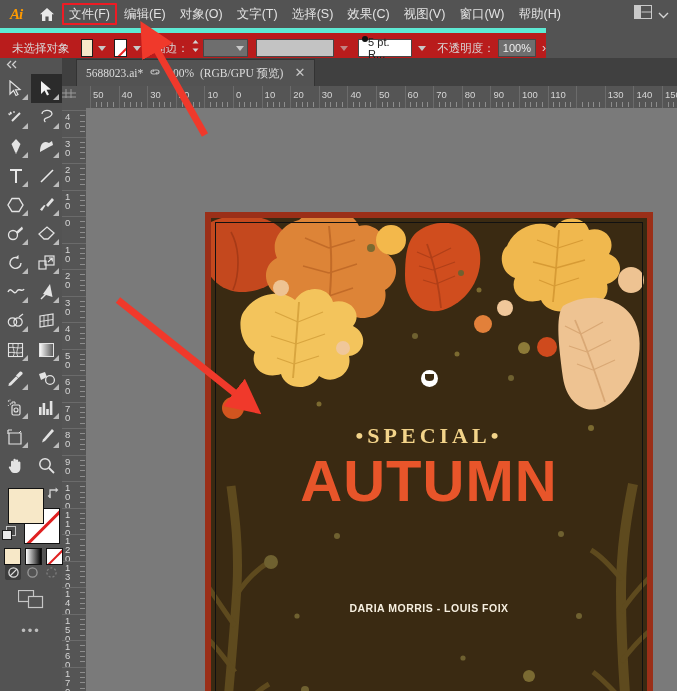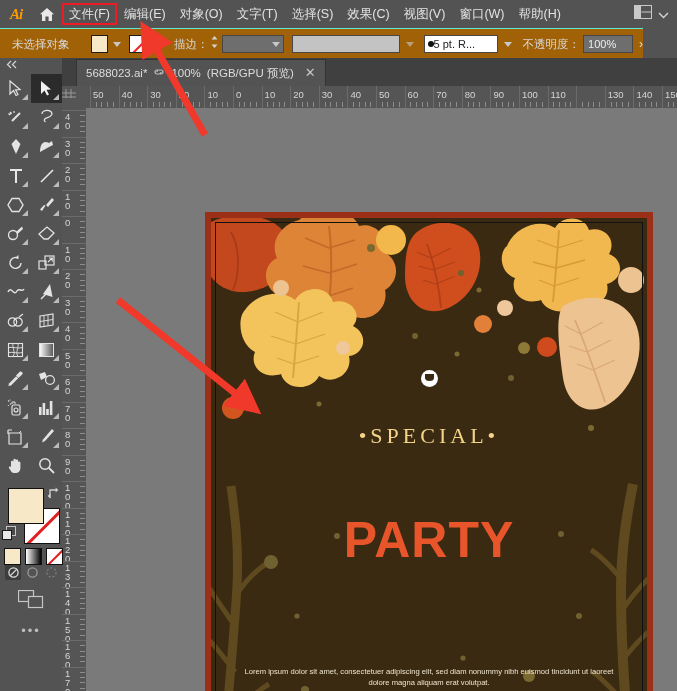--- a/index.html
+++ b/index.html
@@ -30,22 +30,22 @@
   }
   .menu-item.highlighted{
     border:2px solid #ee1b24;padding:1px 5px;border-radius:1px;
   }
   .ws-switch{
     position:absolute;right:8px;top:5px;display:flex;align-items:center;gap:6px;
   }
 
   
   .controlbar{
-    position:absolute;left:0;top:28px;width:643px;height:30px;
-    background:#a16207;border-top:1px solid #5eead4;border-bottom:1px solid #3c3c3c;
+    position:absolute;left:0;top:28px;width:546px;height:30px;
+    background:#b91c1c;border-top:5px solid #5eead4;border-bottom:1px solid #3c3c3c;
     display:flex;align-items:center;
   }
   .cb-label{color:#d8d8d8;font-size:11.5px;white-space:nowrap;}
   .sw-fill{
     width:20px;height:18px;background:#f7e8c8;border:1px solid #1d1d1d;
     box-sizing:border-box;
   }
   .sw-none{
     width:20px;height:18px;background:#ffffff;border:1px solid #1d1d1d;
     box-sizing:border-box;position:relative;overflow:hidden;
@@ -73,21 +73,21 @@
 
   
   .tabbar{
     position:absolute;left:62px;top:58px;width:615px;height:28px;
     background:#404040;border-bottom:1px solid #2d2d2d;
     display:flex;align-items:flex-end;
   }
   .doctab{
     height:26px;background:#535353;border:1px solid #333;border-bottom:none;
     display:flex;align-items:center;gap:6px;padding:0 9px;margin-left:14px;
-    color:#dcdcdc;font-size:11.5px;white-space:nowrap;
+    color:#dcdcdc;font-size:11.5px;white-space:nowrap;font-family:Liberation Serif, serif;
   }
   .tab-close{color:#c6c6c6;font-size:13px;line-height:10px;margin-left:5px;}
 
   
   .ruler-corner{
     position:absolute;left:62px;top:86px;width:24px;height:22px;
     background:#555;border-right:1px solid #3a3a3a;border-bottom:1px solid #3a3a3a;
   }
   .ruler-h{
     position:absolute;left:86px;top:86px;width:591px;height:22px;
@@ -198,21 +198,21 @@
   .brand-mark::after{
     content:"";position:absolute;left:4px;top:4px;width:9px;height:7px;
     background:#3a2a12;border-radius:0 0 60% 60%;
   }
   .brand-name{
     font-size:14.5px;font-weight:bold;letter-spacing:1.6px;margin-top:5px;
     color:#ffffff;font-family:"Liberation Sans",sans-serif;
   }
   .special{
     position:absolute;left:0;right:0;top:205px;text-align:center;
-    color:#f3d48a;font-size:22px;letter-spacing:4px;font-weight:normal;
+    color:#f3d48a;font-size:22px;letter-spacing:4px;font-weight:bold;
     font-family:"Liberation Serif",serif;
   }
   .autumn{
     position:absolute;left:0;right:0;top:232px;text-align:center;
     color:#e8552a;font-size:58px;font-weight:bold;letter-spacing:1px;
     line-height:62px;font-family:"Liberation Sans",sans-serif;
   }
   .party{
     position:absolute;left:0;right:0;top:295px;text-align:center;
     color:#e8552a;font-size:50px;font-weight:bold;letter-spacing:1px;
@@ -296,21 +296,21 @@
       <span></span>
       <span class="caret"></span>
     </div>
 
     <div class="cb-field light" style="width:122px;margin-left:8px;">
       <span></span>
     </div>
     <div class="caret" style="margin-left:6px;opacity:.6;"></div>
 
     <div class="cb-combo white" style="width:84px;margin-left:10px;">
-      <span style="display:flex;align-items:center;gap:0;">
+      <span style="display:flex;gap:0;">
         <span style="width:6px;height:6px;border-radius:50%;background:#111;display:inline-block;"></span>
         <span>5 pt. R...</span>
       </span>
     </div>
     <div class="caret" style="margin-left:6px;"></div>
 
     <div class="cb-label" style="margin-left:11px;">不透明度：</div>
     <div class="cb-field opacity" style="margin-left:3px;">
       <span>100%</span>
     </div>
@@ -988,25 +988,22 @@
             <circle cx="350" cy="58" r="3" fill="#6f6130"></circle>
             <circle cx="368" cy="140" r="3" fill="#6f6130"></circle>
             <circle cx="86" cy="140" r="2.6" fill="#6f6130"></circle>
             <circle cx="252" cy="182" r="2.6" fill="#6f6130"></circle>
           </svg>
 
           <div class="brand">
             <span class="brand-mark"></span>
           </div>
           <div class="special">•SPECIAL•</div>
-          <div class="party">PARTY</div>
-          <div class="lorem">
-            <span>Lorem ipsum dolor sit amet, consectetuer adipiscing elit, sed diam nonummy</span>
-            <span>nibh euismod tincidunt ut laoreet dolore magna aliquam erat volutpat.</span>
-          </div>
+          <div class="autumn">AUTUMN</div>
+          <div class="names">DARIA MORRIS - LOUIS FOIX</div>
         </div>
       </div>
       <div class="artboard-line"></div>
     </div>
   </div>
 
   <svg class="arrow-svg">
     <defs>
       <marker id="ah" markerWidth="5" markerHeight="5" refX="2.2" refY="2.5" orient="auto">
         <path d="M0 0 L5 2.5 L0 5 Z" fill="#f0392b"></path>

